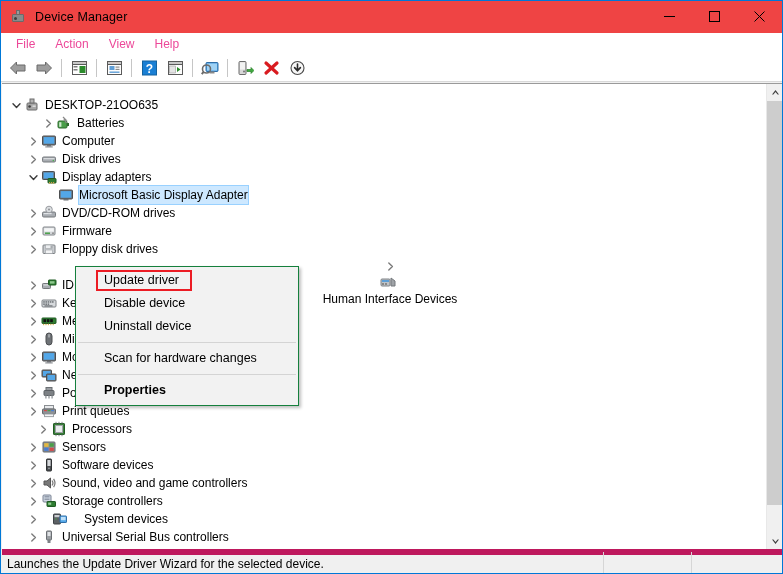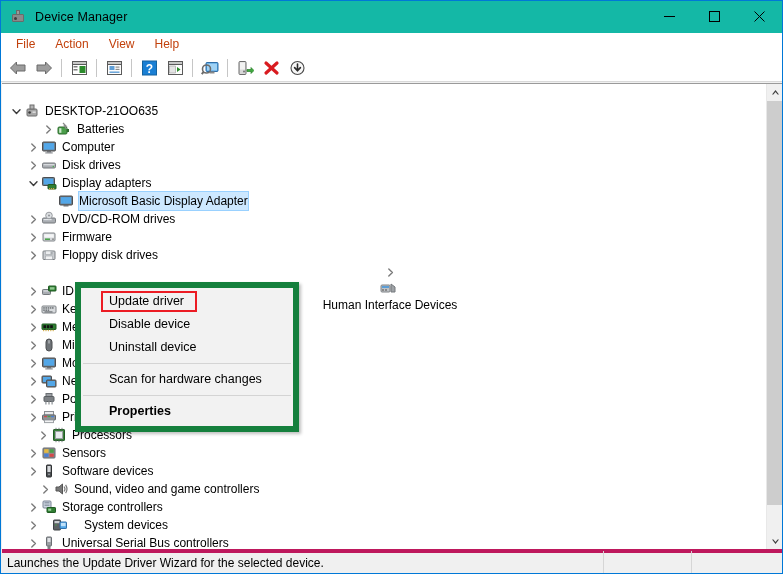--- a/index.html
+++ b/index.html
@@ -21,21 +21,21 @@
     width: 783px; height: 574px;
     background: #f0f0f0;
     border: 1px solid #0078d7;
     overflow: hidden;
   }
 
   
   #titlebar {
     position: relative;
     height: 32px;
-    background: #14b8a6;
+    background: #ef4444;
     display: flex;
     align-items: center;
   }
   #app-icon {
     width: 16px; height: 16px;
     margin-left: 9px; margin-right: 9px;
     position: relative;
     flex: none;
   }
   #app-icon .body {
@@ -81,21 +81,21 @@
   #menubar {
     height: 22px;
     background: #ffffff;
     display: flex;
     align-items: center;
     padding-left: 5px;
   }
   .menu-item {
     padding: 2px 10px;
     font-size: 12px;
-    color: #c2410c;
+    color: #ec4899;
     cursor: default;
     line-height: 16px;
   }
 
   
   #toolbar {
     height: 27px;
     background: #ffffff;
     border-bottom: 1px solid #d9d9d9;
     display: flex;
@@ -117,21 +117,21 @@
   #tree-pane {
     position: absolute;
     left: 1px; top: 82px;
     width: 781px; height: 466px;
     background: #ffffff;
     border-top: 1px solid #9a9a9a;
     overflow: hidden;
   }
   #tree {
     position: absolute;
-    left: 0; top: 16px;
+    left: 0; top: 10px;
     width: 753px;
     padding-top: 2px;
   }
   .row {
     display: flex;
     align-items: center;
     height: 18px;
     font-size: 12px;
     line-height: 18px;
     white-space: nowrap;
@@ -175,24 +175,24 @@
     left: 0; top: 17px;
     width: 17px;
     height: 404px;
     background: #cdcdcd;
     cursor: default;
   }
 
   
   #ctxmenu {
     position: absolute;
-    left: 73px; top: 198px;
+    left: 73px; top: 182px;
     width: 224px;
     background: #f2f2f2;
-    border: 6px solid #15803d;
+    border: 1px solid #15803d;
     box-shadow: 2px 2px 3px rgba(0,0,0,0.25);
     padding: 2px 0 3px 0;
     z-index: 50;
   }
   .ctx-item {
     height: 23px;
     line-height: 23px;
     padding-left: 28px;
     font-size: 12.5px;
     color: #000000;
@@ -212,21 +212,21 @@
     border: 2px solid #ec1c24;
     pointer-events: none;
   }
 
   
   #statusbar {
     position: absolute;
     left: 1px; bottom: 1px;
     width: 781px; height: 23px;
     background: #f0f0f0;
-    border-top: 4px solid #be185d;
+    border-top: 6px solid #be185d;
     display: flex;
     align-items: center;
     font-size: 12px;
   }
   #status-text {
     padding-left: 5px;
     flex: 1;
   }
   .status-pane {
     width: 88px;
@@ -665,21 +665,21 @@
               <path d="M2.8 1 L6.4 4.5 L2.8 8" fill="none" stroke="#7a7a7a" stroke-width="1.4" stroke-linecap="round" stroke-linejoin="round"></path>
             </svg>
           </span>
           <span class="ico"><svg width="16" height="16" viewBox="0 0 16 16">
               <rect x="5.5" y="2" width="5" height="12" rx="0.7" fill="#4a4d50" stroke="#2e3133"></rect>
               <rect x="6.4" y="3" width="3.2" height="6" fill="#d7dadd"></rect>
               <circle cx="8" cy="11.3" r="0.9" fill="#9fa3a7"></circle>
             </svg></span>
           <span class="lbl">Software devices</span>
         </div>
-        <div class="row" style="padding-left: 35px;">
+        <div class="row" style="padding-left: 23px;">
           <span class="chev">
             <svg width="9" height="9" viewBox="0 0 9 9">
               <path d="M2.8 1 L6.4 4.5 L2.8 8" fill="none" stroke="#7a7a7a" stroke-width="1.4" stroke-linecap="round" stroke-linejoin="round"></path>
             </svg>
           </span>
           <span class="ico"><svg width="16" height="16" viewBox="0 0 16 16">
               <path d="M3 6 L6 6 L9.5 3 L9.5 13 L6 10 L3 10 Z" fill="#787878" stroke="#555"></path>
               <path d="M11 5.5 Q13 8 11 10.5" fill="none" stroke="#787878" stroke-width="1.2"></path>
               <path d="M12.6 3.8 Q15.4 8 12.6 12.2" fill="none" stroke="#787878" stroke-width="1.2"></path>
             </svg></span>

